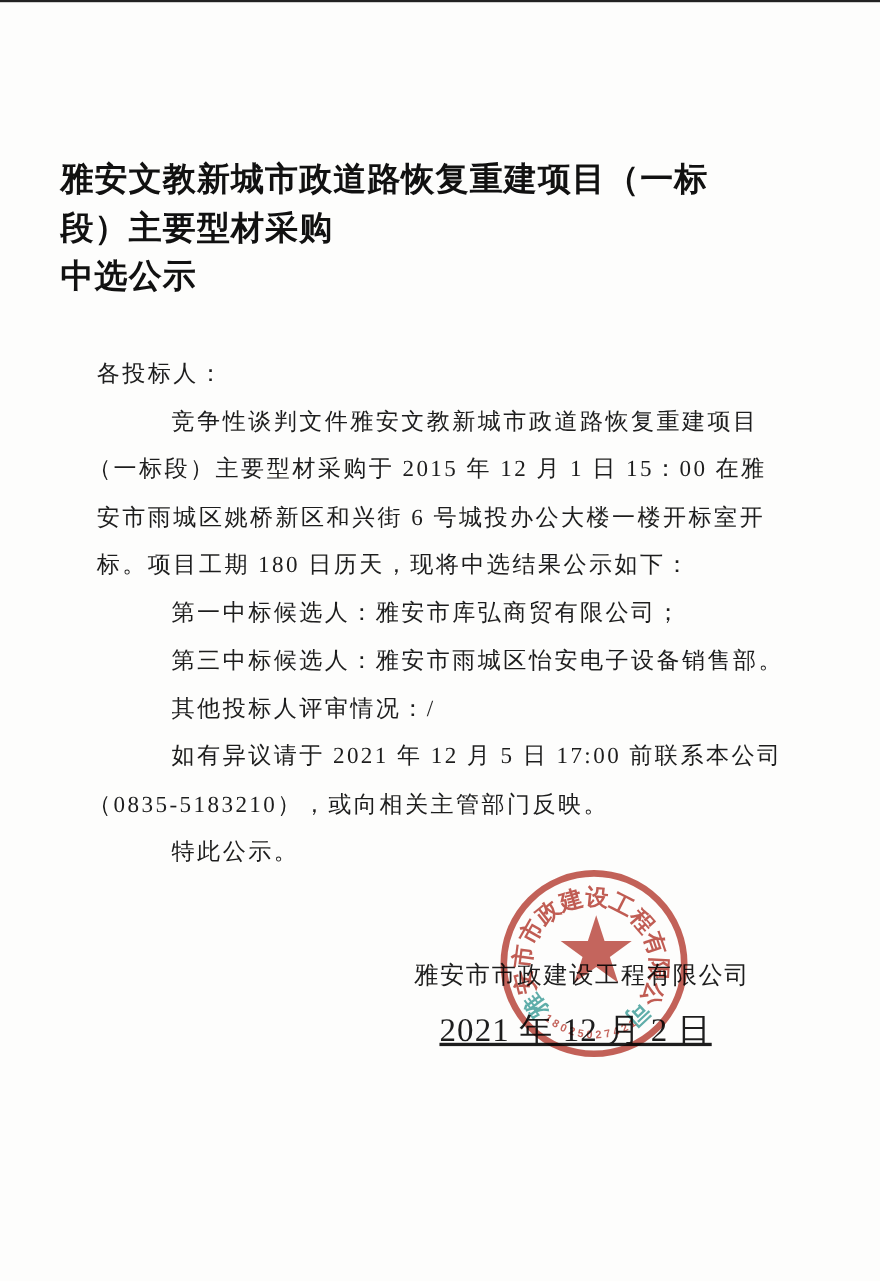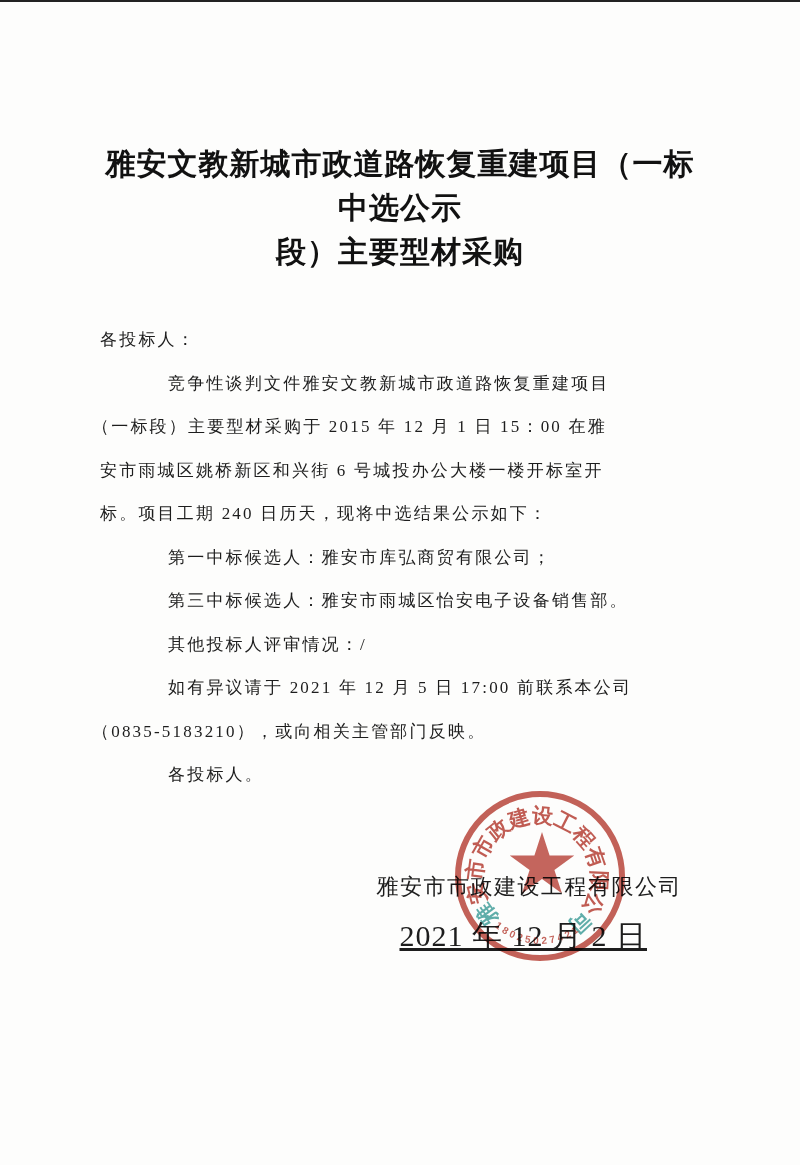--- a/index.html
+++ b/index.html
@@ -10,31 +10,30 @@
     overflow:hidden;
     font-family:"Liberation Serif","DejaVu Serif",serif;
     color:#1d1d1d;
   }
   .scan-edge {
     position:absolute; top:0; left:0; width:800px; height:2px;
     background:#222;
   }
   .title-block {
     position:absolute; top:142px; left:55px; width:690px;
-    text-align:center;
     font-family:"Liberation Sans","DejaVu Sans",sans-serif;
     font-weight:bold;
     font-size:30px;
     line-height:44px;
     letter-spacing:1px;
     color:#111;
   }
   .doc-body {
-    position:absolute; top:318px; left:100px; width:628px;
-    font-size:17px;
+    position:absolute; top:318px; left:88px; width:628px;
+    font-size:21px;
     line-height:43.5px;
     letter-spacing:2.2px;
   }
   .doc-body .line { white-space:nowrap; }
   .doc-body .line.first { text-indent:68px; }
   .doc-body .line.hang  { margin-left:-8px; }
   .sig-company {
     position:absolute; top:872px; right:118px;
     font-size:22px; letter-spacing:1.5px; white-space:nowrap;
   }
@@ -57,36 +56,36 @@
 </style>
 </head>
 <body>
 
 <div class="page">
 
   <div class="scan-edge"></div>
 
   <div class="title-block">
     <div>雅安文教新城市政道路恢复重建项目（一标</div>
+    <div>段）主要型材采购</div>
     <div>中选公示</div>
-    <div>段）主要型材采购</div>
   </div>
 
   <div class="doc-body" id="body-lines">
       <div class="line plain">各投标人：</div>
       <div class="line first">竞争性谈判文件雅安文教新城市政道路恢复重建项目</div>
       <div class="line hang">（一标段）主要型材采购于 2015 年 12 月 1 日 15：00 在雅</div>
       <div class="line plain">安市雨城区姚桥新区和兴街 6 号城投办公大楼一楼开标室开</div>
-      <div class="line plain">标。项目工期 240 日历天，现将中选结果公示如下：</div>
+      <div class="line plain">标。项目工期 180 日历天，现将中选结果公示如下：</div>
       <div class="line first">第一中标候选人：雅安市库弘商贸有限公司；</div>
       <div class="line first">第三中标候选人：雅安市雨城区怡安电子设备销售部。</div>
       <div class="line first">其他投标人评审情况：/</div>
       <div class="line first">如有异议请于 2021 年 12 月 5 日 17:00 前联系本公司</div>
       <div class="line hang">（0835-5183210），或向相关主管部门反映。</div>
-      <div class="line first">各投标人。</div>
+      <div class="line first">特此公示。</div>
     </div>
 
   <div class="sig-company">雅安市市政建设工程有限公司</div>
   <div class="sig-date">2021 年 12 月 2 日</div>
 
   <svg class="stamp" viewBox="0 0 190 190" xmlns="http://www.w3.org/2000/svg">
     <defs>
       <path id="ringPath" d="M 54.6 137.2 A 55 55 0 1 1 122.5 142.6" fill="none"></path>
       <path id="serialPath" d="M 49.5 145.5 A 68 68 0 0 0 140.5 145.5" fill="none"></path>
     </defs>

